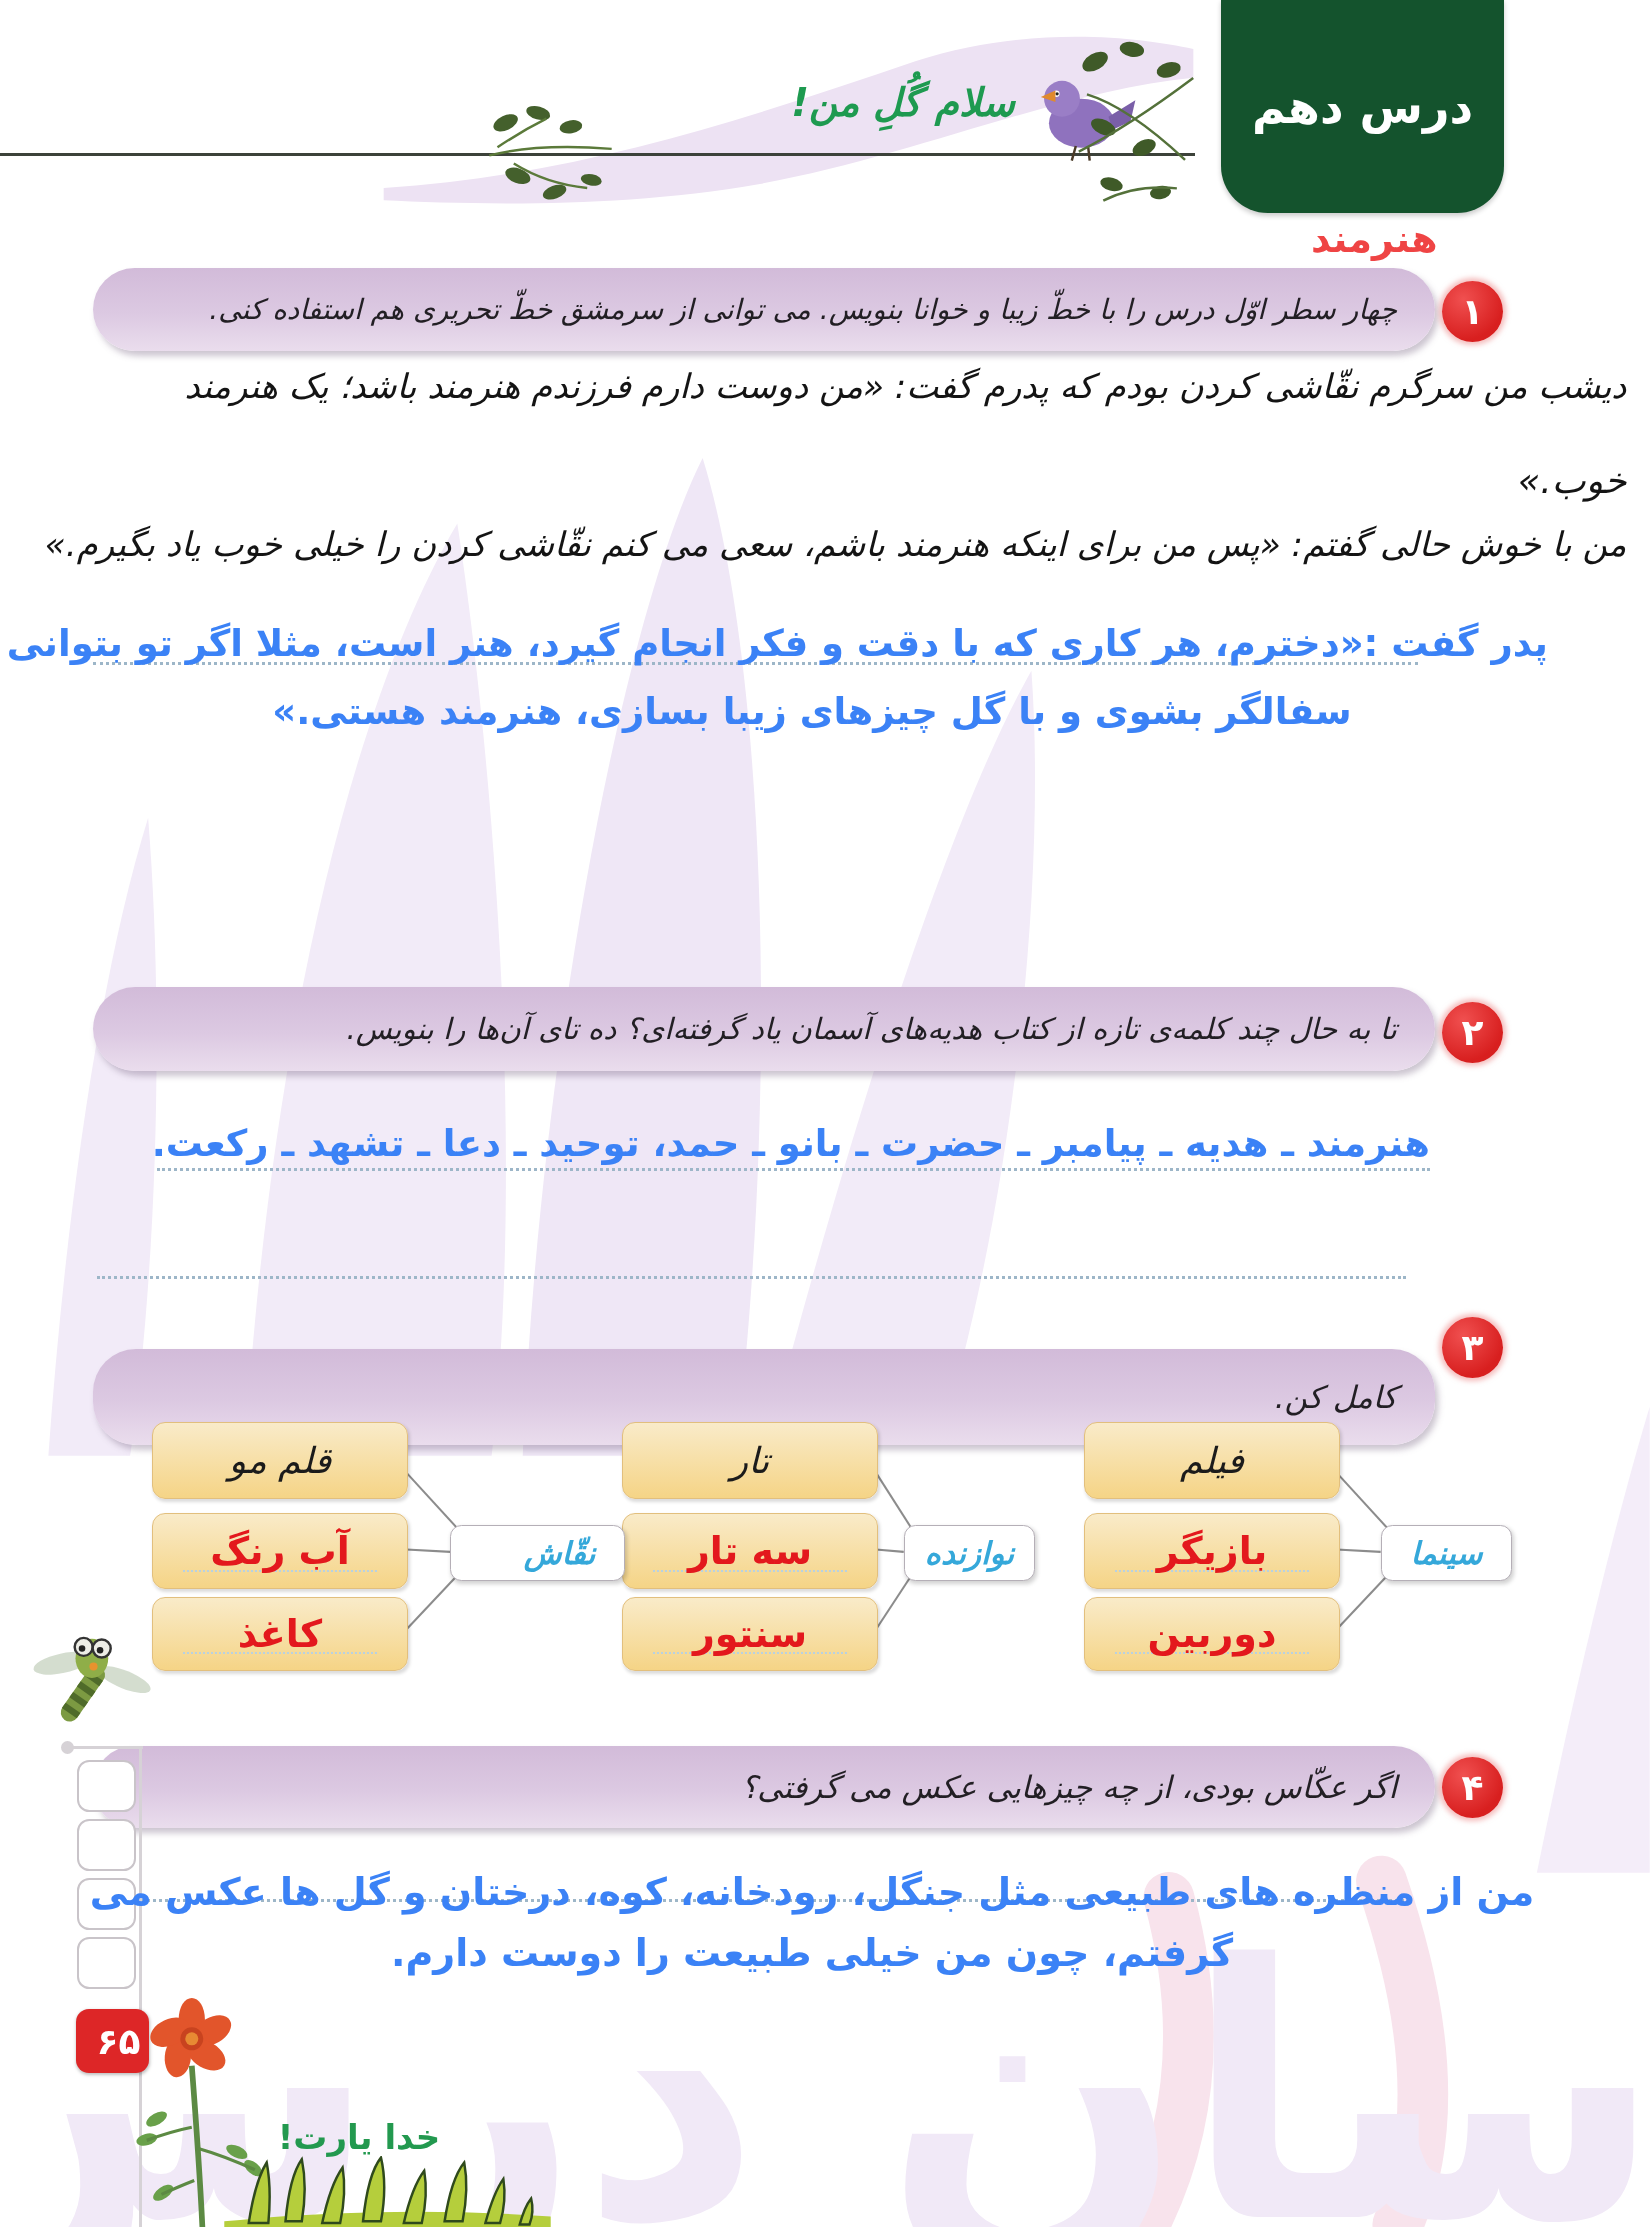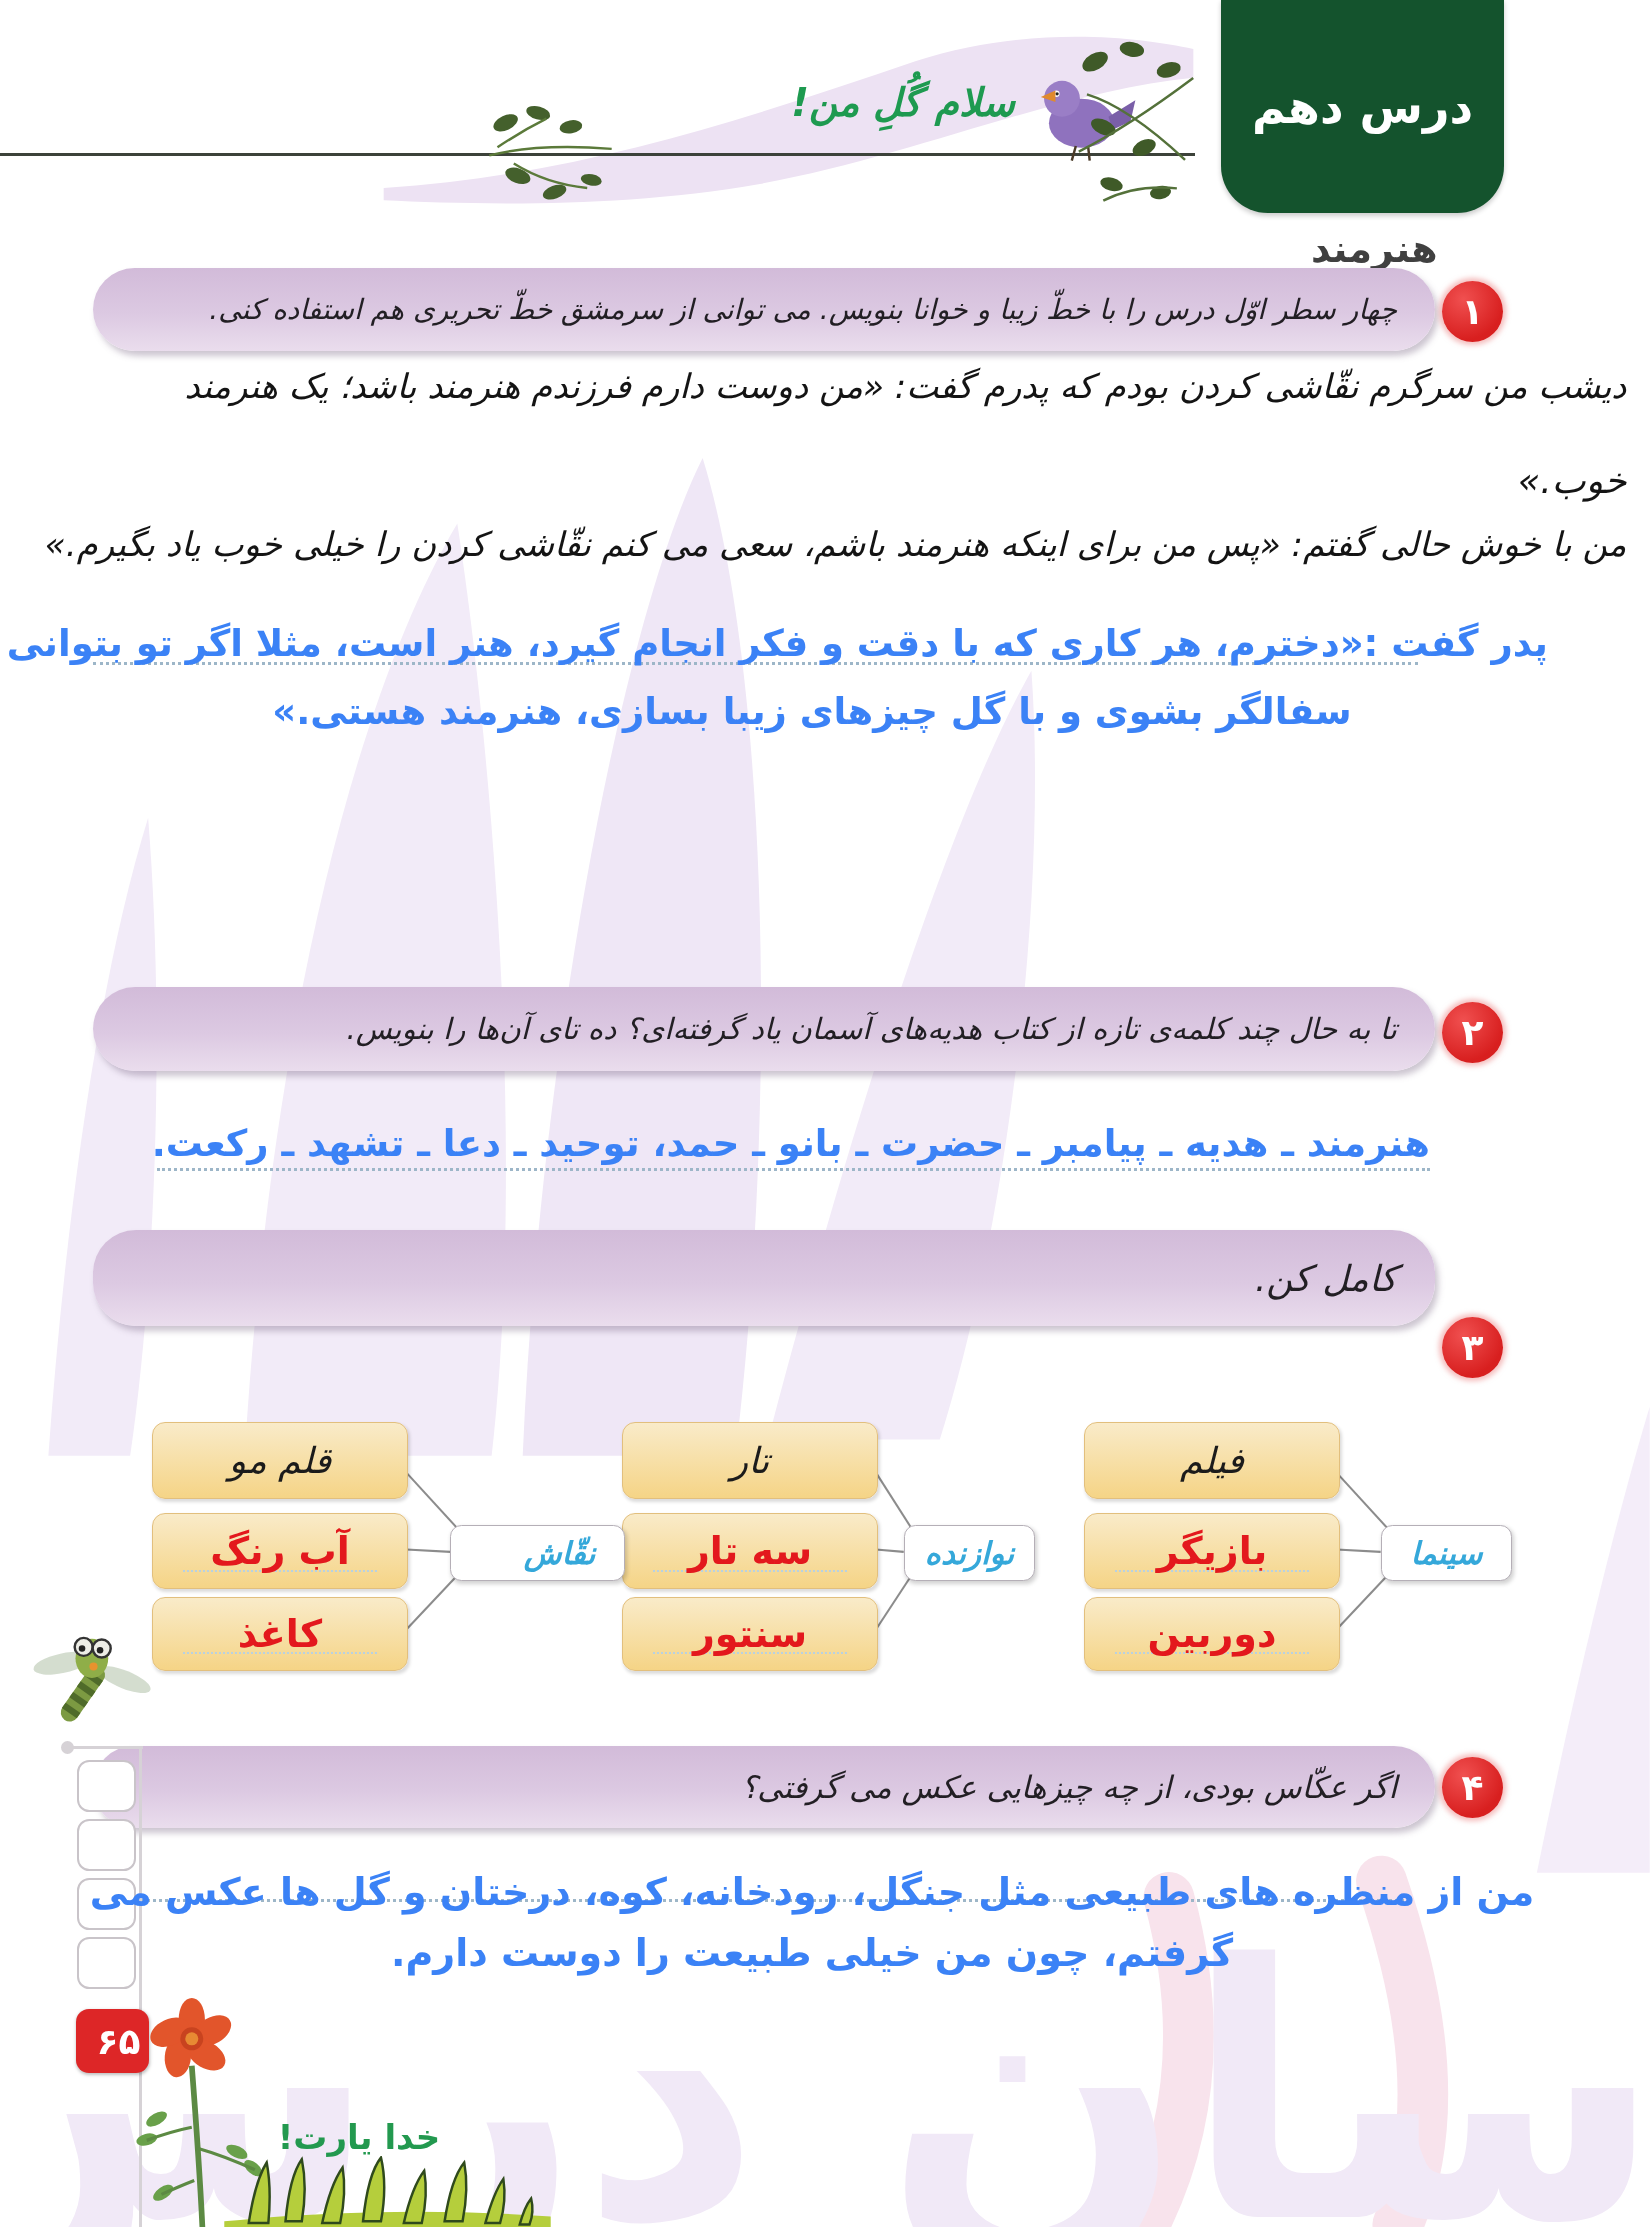--- a/index.html
+++ b/index.html
@@ -7,21 +7,21 @@
   .abs{position:absolute;}
   .z0{z-index:0;} .z1{z-index:1;} .z2{z-index:2;}
 
   
   .wm-text{top:1890px;left:-57px;width:1841px;font-size:352px;font-weight:bold;color:#F1E9F7;white-space:nowrap;text-align:center;letter-spacing:14.7px;}
 
   
   .lesson-badge{left:1222px;top:0;width:283px;height:213px;background:#14532d;border-radius:0 0 47px 47px;display:flex;align-items:center;justify-content:center;color:#fff;font-size:46px;font-weight:bold;box-shadow:0 2.5px 4.9px rgba(0,0,0,.2);}
   .head-line{left:0;top:153px;width:1196px;height:3.3px;background:#3C423A;}
   .page-title{left:765px;top:80px;width:278px;text-align:center;color:#1E9A50;font-size:39px;font-weight:bold;font-style:italic;white-space:nowrap;}
-  .section-heading{left:1312px;top:227px;font-size:38px;font-weight:bold;color:#404040;white-space:nowrap;}
+  .section-heading{left:1312px;top:217px;font-size:38px;font-weight:bold;color:#ef4444;white-space:nowrap;}
 
   
   .banner{left:94px;width:1342px;border-radius:43px;background:linear-gradient(180deg,#D2BBD9 0%,#DCC9E2 55%,#EADDED 100%);box-shadow:3.3px 4.9px 6.5px rgba(110,90,120,.35);display:flex;align-items:center;color:#221f24;font-style:italic;padding:0 38px 0 16.4px;box-sizing:border-box;}
   .qnum{left:1443px;width:61px;height:61px;border-radius:50%;background:radial-gradient(circle at 35% 30%,#F05050,#D81F1F 70%);color:#fff;font-size:36px;font-weight:bold;display:flex;align-items:center;justify-content:center;box-shadow:0 0 5.7px 3.3px rgba(235,130,130,.5);}
 
   
   .callig{left:24.5px;width:1603px;text-align:right;color:#141414;font-style:italic;white-space:nowrap;}
 
   
   .ans{color:#3b82f6;font-weight:bold;white-space:nowrap;}
@@ -114,21 +114,21 @@
 
   <div class="abs z1 banner" style="top:987px;height:84px;font-size:29.4px;">
     <span>تا به حال چند کلمه‌ی تازه از کتاب هدیه‌های آسمان یاد گرفته‌ای؟ ده تای آن‌ها را بنویس.</span>
   </div>
   <div class="abs z2 qnum" style="top:1002px;">۲</div>
 
   <div class="abs z1 dotted" style="left:158px;top:1165px;width:1273px;"></div>
   <div class="abs z2 ans" style="left:188px;width:1243px;top:1122px;font-size:37px;text-align:right;">هنرمند ـ هدیه ـ پیامبر ـ حضرت ـ بانو ـ حمد، توحید ـ دعا ـ تشهد ـ رکعت.</div>
   <div class="abs z1 dotted" style="left:98px;top:1273px;width:1309px;"></div>
 
-  <div class="abs z1 banner" style="top:1230px;height:96px;font-size:36px;">
+  <div class="abs z1 banner" style="top:1349px;height:96px;font-size:31px;">
     <span>کامل کن.</span>
   </div>
   <div class="abs z2 qnum" style="top:1317px;">۳</div>
 
   <svg class="abs z1" style="left:0;top:1391px;" width="1651" height="294" viewBox="0 0 2018 360">
     <g stroke="#8C8C8C" stroke-width="2.5">
       <line x1="1636" y1="100" x2="1702" y2="172"></line>
         <line x1="1636" y1="194" x2="1690" y2="197"></line>
         <line x1="1636" y1="292" x2="1702" y2="222"></line>
       <line x1="1072" y1="100" x2="1118" y2="172"></line>

